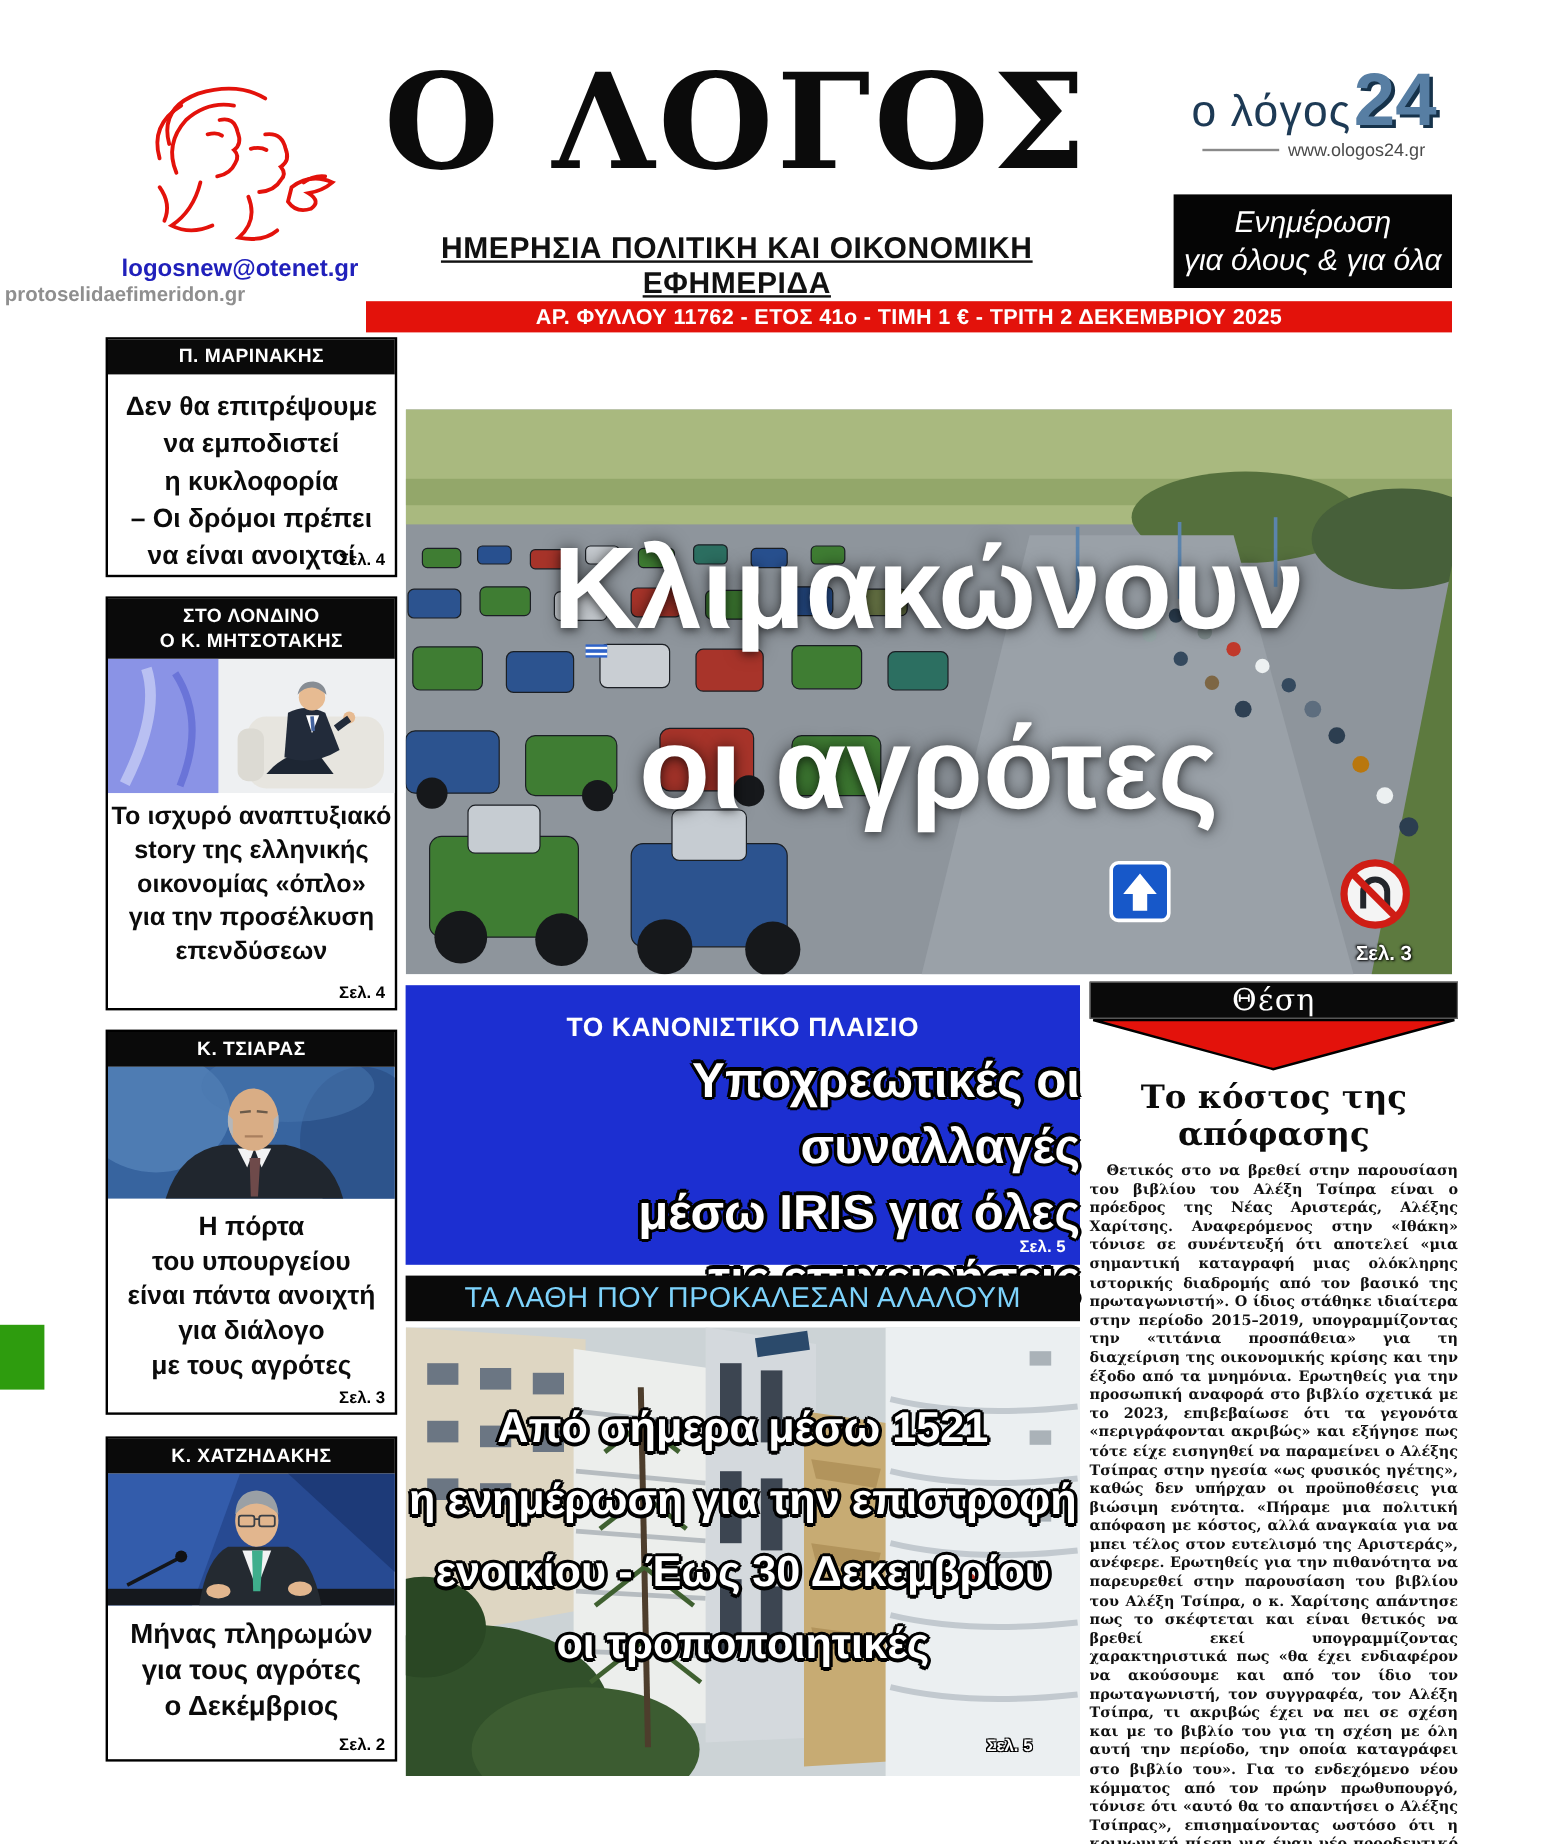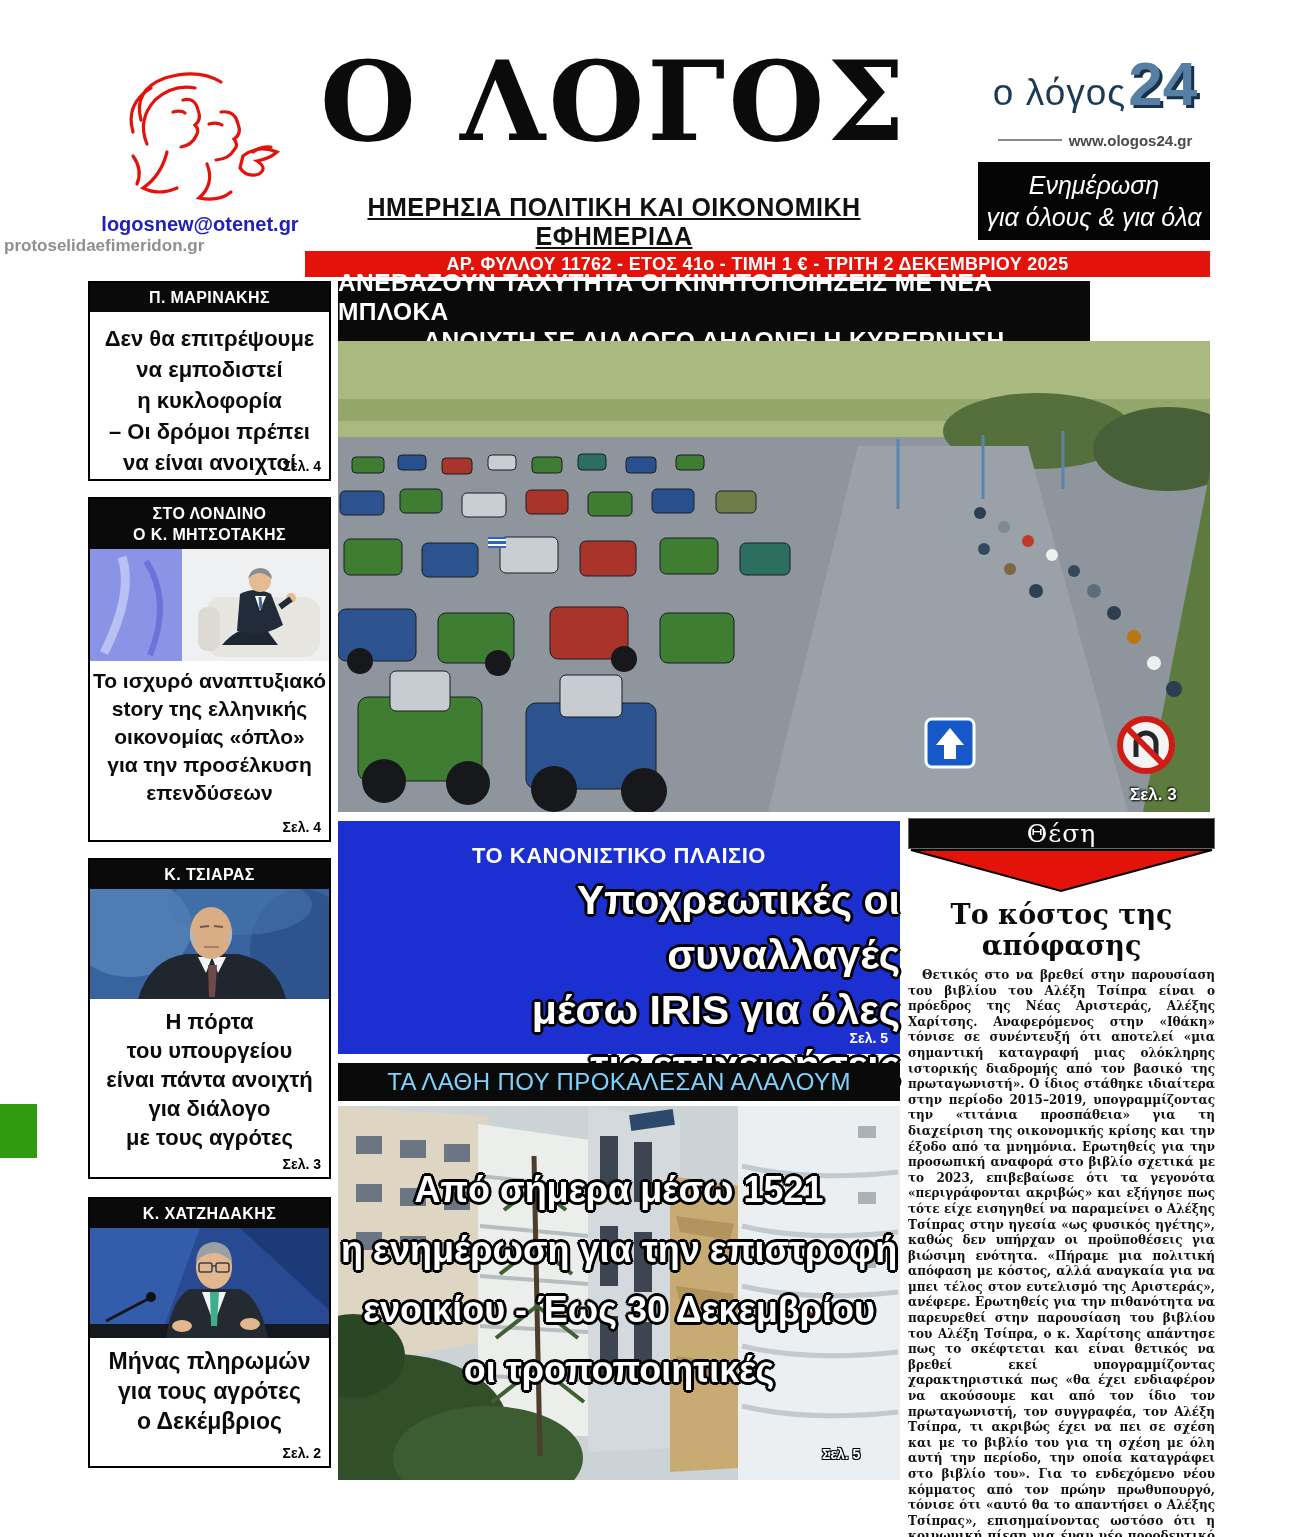--- a/index.html
+++ b/index.html
@@ -17,21 +17,21 @@
     letter-spacing:3px; color:#0b0b0b; }
   .masthead-subtitle { left:318px; top:193px; width:592px; text-align:center;
     font-weight:bold; font-size:25px; letter-spacing:0.5px; color:#111;text-decoration:underline; }
   .watermark { left:4px; top:236px; font-size:17px; font-weight:bold; color:#8f8f8f; }
 
   .site-logo { left:975px; top:58px; width:240px; text-align:center; }
   .site-logo-row { display:flex; align-items:flex-end; justify-content:center; }
   .site-logo-name { font-size:37px; color:#1d3a55; letter-spacing:1px; line-height:1; }
   .site-logo-number { font-size:62px; font-weight:bold; color:#577ea3; line-height:0.85;
     margin-left:2px; text-shadow:3px 3px 0 #16324a; }
-  .site-url-row { display:flex; align-items:center; justify-content:center; gap:7px; margin-top:21px;font-weight:bold; }
+  .site-url-row { display:flex; align-items:center; justify-content:center; gap:7px; margin-top:6px; }
   .site-url-line { width:64px; height:2px; background:#8a8a8a; }
   .site-logo-url { font-size:15px; color:#4a4a4a; }
   .slogan-box { left:978px; top:162px; width:232px; height:78px; background:#050505;
     display:flex; align-items:center; justify-content:center; text-align:center;
     color:#fff; font-style:italic; font-size:25px; line-height:1.3; }
 
   .issue-bar { left:305px; top:251px; width:905px; height:26px; background:#e3120b;
     display:flex; align-items:center; justify-content:center;
     color:#fff; font-weight:bold; font-size:18px; letter-spacing:0.3px; }
 
@@ -132,24 +132,20 @@
     <div class="site-url-row">
       <span class="site-url-line"></span>
       <span class="site-logo-url">www.ologos24.gr</span>
     </div>
   </div>
   <div class="abs slogan-box prelines">Ενημέρωση
 για όλους &amp; για όλα</div>
 
   <div class="abs issue-bar">ΑΡ. ΦΥΛΛΟΥ 11762 - ΕΤΟΣ 41ο - ΤΙΜΗ 1 € - ΤΡΙΤΗ 2 ΔΕΚΕΜΒΡΙΟΥ 2025</div>
 
-  <div class="abs top-banner">
-    <div>ΑΝΕΒΑΖΟΥΝ ΤΑΧΥΤΗΤΑ ΟΙ ΚΙΝΗΤΟΠΟΙΗΣΕΙΣ ΜΕ ΝΕΑ ΜΠΛΟΚΑ</div>
-    <div>ΑΝΟΙΧΤΗ ΣΕ ΔΙΑΛΟΓΟ ΔΗΛΩΝΕΙ Η ΚΥΒΕΡΝΗΣΗ</div>
-  </div>
 
   <div class="abs lead-photo-wrap">
     <svg viewBox="0 0 872 471" preserveAspectRatio="none">
       <rect width="872" height="471" fill="#8e959c"></rect>
       <rect width="872" height="96" fill="#a9b97f"></rect>
       <rect y="58" width="872" height="22" fill="#93a76a"></rect>
       <ellipse cx="700" cy="90" rx="95" ry="38" fill="#55703d"></ellipse>
       <ellipse cx="830" cy="108" rx="75" ry="42" fill="#47603a"></ellipse>
       <polygon points="872,130 805,471 872,471" fill="#5d7a3f"></polygon>
       <polygon points="520,105 690,105 790,471 430,471" fill="#9aa1a8"></polygon>
@@ -217,20 +213,22 @@
         <rect width="48" height="48" rx="6" fill="#1758c9" stroke="#fff" stroke-width="3"></rect>
         <path d="M24,9 L38,26 H30 V40 H18 V26 H10 Z" fill="#fff"></path>
       </g>
       <g transform="translate(808,404)">
         <circle r="26" fill="#f4f4f4" stroke="#cf1d15" stroke-width="6"></circle>
         <path d="M-10,12 V-2 a10,10 0 0 1 20,0 V12" fill="none" stroke="#23262b" stroke-width="5"></path>
         <line x1="-18" y1="-16" x2="18" y2="20" stroke="#cf1d15" stroke-width="6"></line>
       </g>
     </svg>
   </div>
+  <div class="abs lead-headline prelines">Κλιμακώνουν
+οι αγρότες</div>
   <div class="abs lead-pageref">Σελ. 3</div>
 
   <div class="abs side-box box1">
     <div class="side-kicker">Π. ΜΑΡΙΝΑΚΗΣ</div>
     <div class="side-headline prelines">Δεν θα επιτρέψουμε
 να εμποδιστεί
 η κυκλοφορία
 – Οι δρόμοι πρέπει
 να είναι ανοιχτοί</div>
     <div class="side-pageref">Σελ. 4</div>

